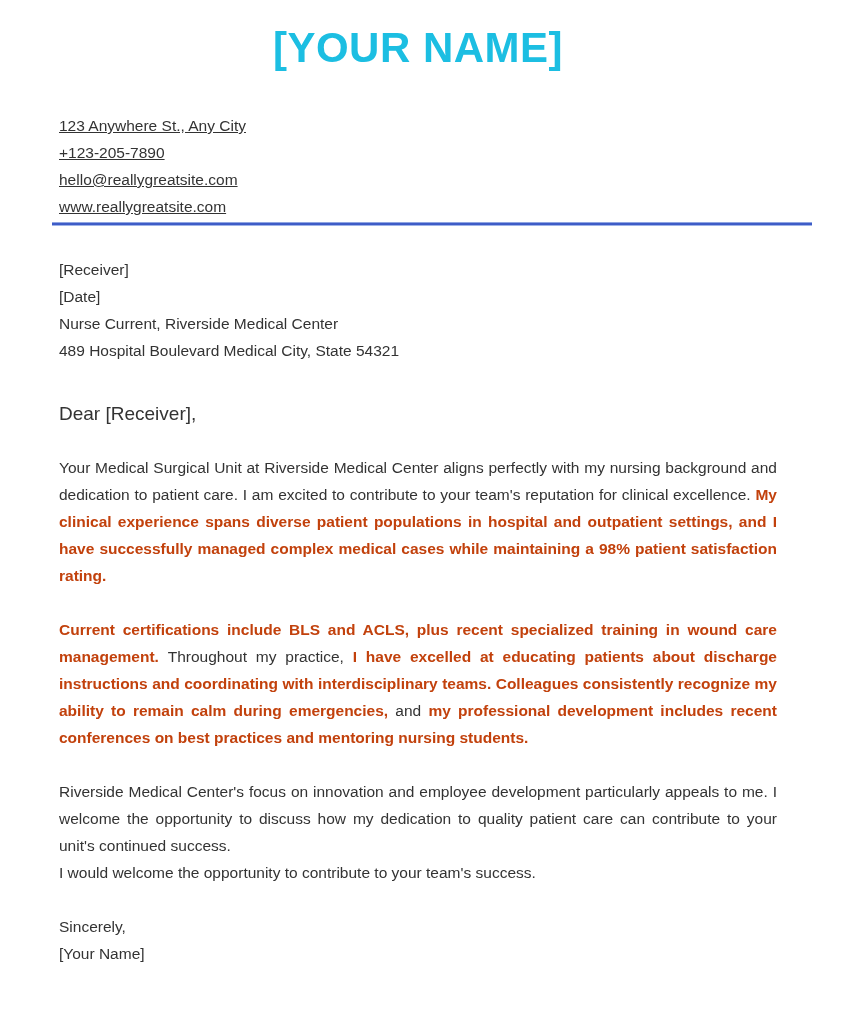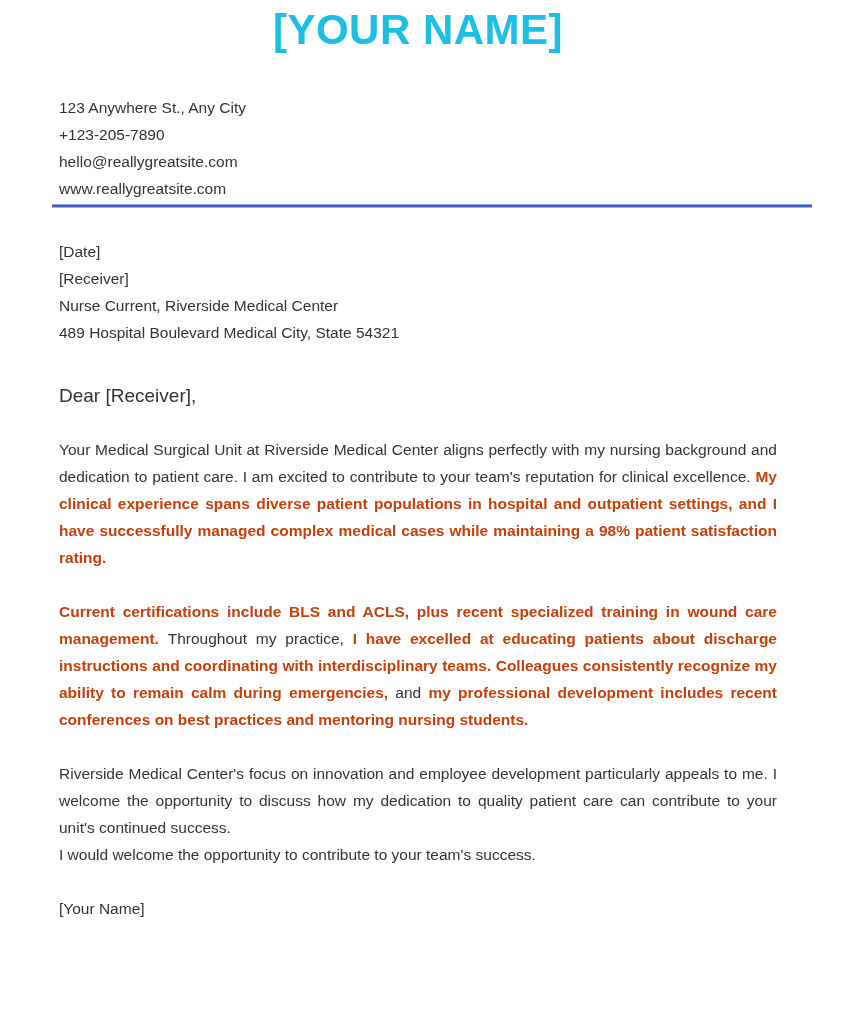--- a/index.html
+++ b/index.html
@@ -8,38 +8,39 @@
     width: 861px;
     height: 1024px;
     font-family: "Liberation Sans", "DejaVu Sans", sans-serif;
     color: var(--text-color, #333333);
     overflow: hidden;
   }
   .page {
     width: 762px;
     height: 1024px;
     background: #ffffff;
-    padding-top: 6px;
+    padding-top: 24px;
   }
   .content {
     width: 718px;
     margin-left: 59px;
   }
   .letter-name {
     font-size: 42px;
     line-height: 48px;
     font-weight: 700;
     text-align: center;
     color: var(--accent-color, #1CBEE2);
     letter-spacing: 0.5px;
   }
   .contact {
     margin-top: 40px;
     font-size: 15.5px;
     line-height: 27px;
+    text-decoration: underline;
   }
   .divider {
     width: 760px;
     margin-left: -7px;
     margin-top: 2px;
     height: 4px;
     background: var(--divider-color, #3E5CC7);
     border-top: 1px solid #8FA5E2;
     border-bottom: 1px solid #9FB3E8;
     margin-bottom: 30px;
@@ -77,32 +78,33 @@
     <div class="contact">
       <div>123 Anywhere St., Any City</div>
       <div>+123-205-7890</div>
       <div>hello@reallygreatsite.com</div>
       <div>www.reallygreatsite.com</div>
     </div>
 
     <div class="divider"></div>
 
     <div class="recipient">
+      <div>[Receiver]</div>
       <div>[Date]</div>
-      <div>[Receiver]</div>
       <div>Nurse Current, Riverside Medical Center</div>
       <div>489 Hospital Boulevard Medical City, State 54321</div>
     </div>
 
     <div class="salutation">Dear [Receiver],</div>
 
     <div class="body">
         <p class="para"><span>Your Medical Surgical Unit at Riverside Medical Center aligns perfectly with my nursing background and dedication to patient care. I am excited to contribute to your team's reputation for clinical excellence. </span><b>My clinical experience spans diverse patient populations in hospital and outpatient settings, and I have successfully managed complex medical cases while maintaining a 98% patient satisfaction rating.</b></p>
         <p class="para"><b>Current certifications include BLS and ACLS, plus recent specialized training in wound care management. </b><span>Throughout my practice, </span><b>I have excelled at educating patients about discharge instructions and coordinating with interdisciplinary teams. Colleagues consistently recognize my ability to remain calm during emergencies, </b><span>and </span><b>my professional development includes recent conferences on best practices and mentoring nursing students.</b></p>
         <p class="para"><span>Riverside Medical Center's focus on innovation and employee development particularly appeals to me. I welcome the opportunity to discuss how my dedication to quality patient care can contribute to your unit's continued success.<br>I would welcome the opportunity to contribute to your team's success.</span></p>
       </div>
 
     <div class="closing">
+      <div>Sincerely,</div>
       <div>[Your Name]</div>
     </div>
 
   </div>
 </div>
 
 </body></html>

